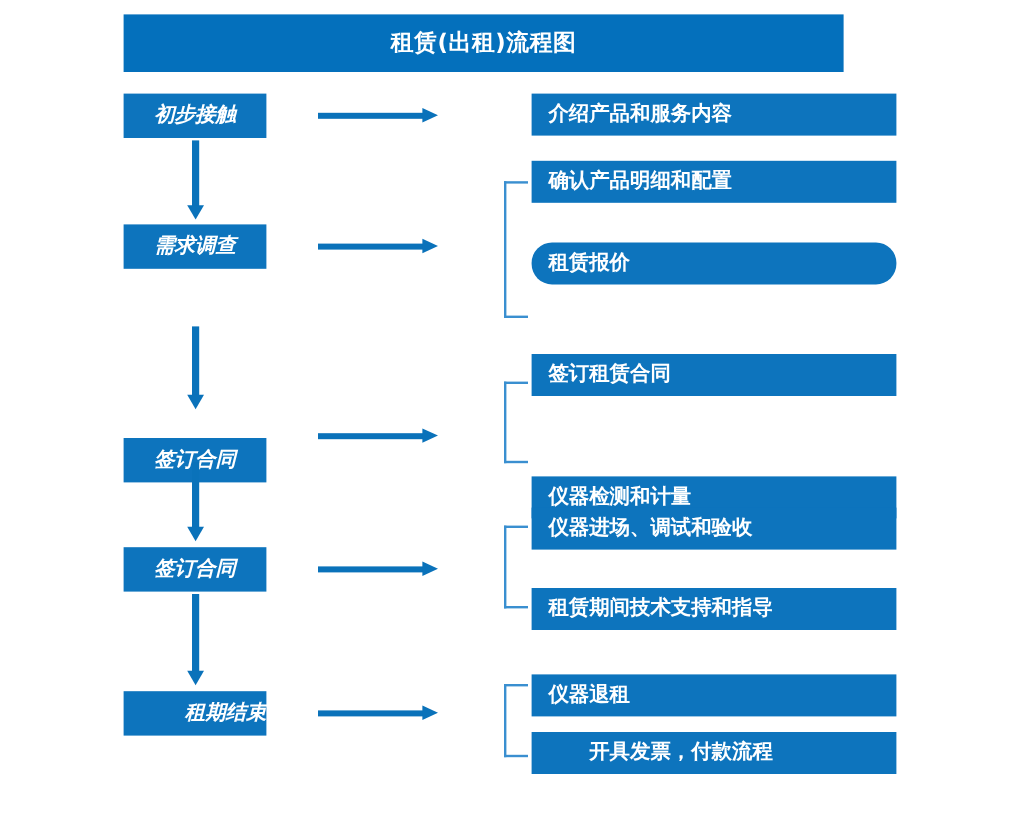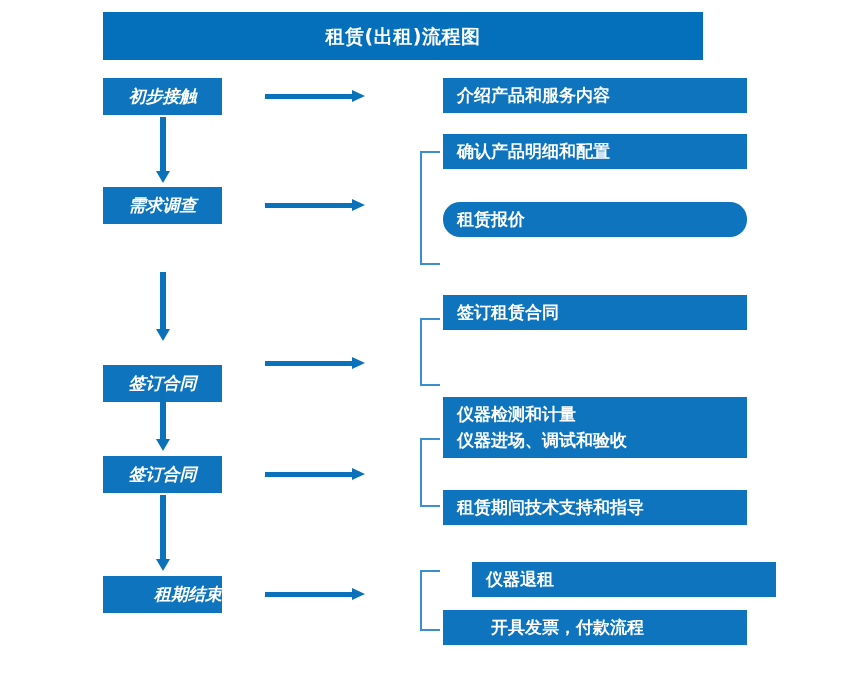--- a/index.html
+++ b/index.html
@@ -246,21 +246,21 @@
   </div>
 
   <div class="box detail-box" style="top:423px;">
     <span class="box-text">仪器进场、调试和验收</span>
   </div>
 
   <div class="box detail-box" style="top:490px;">
     <span class="box-text">租赁期间技术支持和指导</span>
   </div>
 
-  <div class="box detail-box" style="top:562px;margin-left:29px;">
+  <div class="box detail-box" style="top:562px;">
     <span class="box-text">仪器退租</span>
   </div>
 
   <div class="box detail-box" style="top:610px;padding-left:48px;">
     <span class="box-text">开具发票，付款流程</span>
   </div>
 
 </div>
 
 </body></html>

